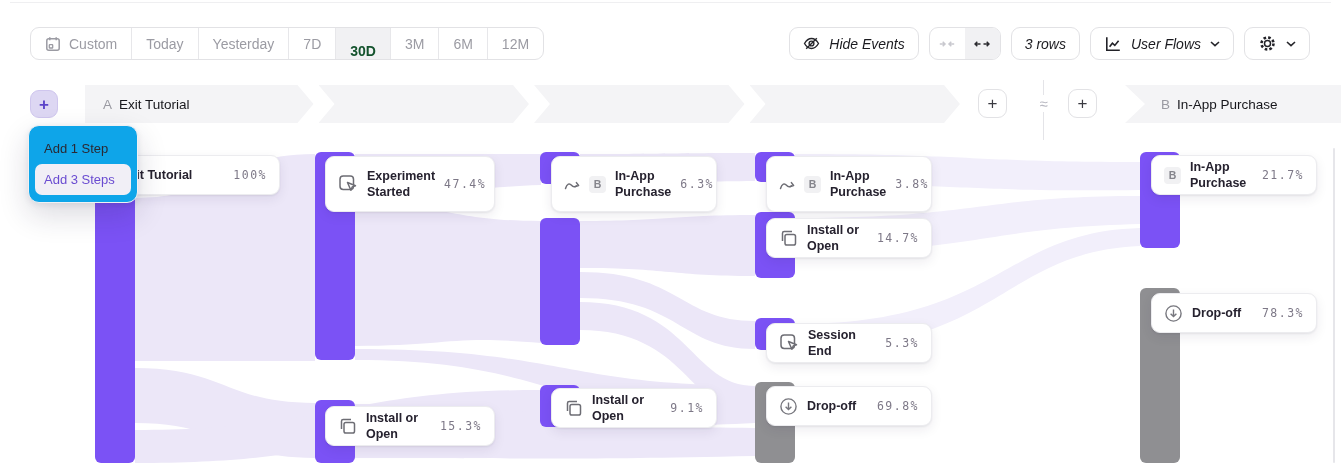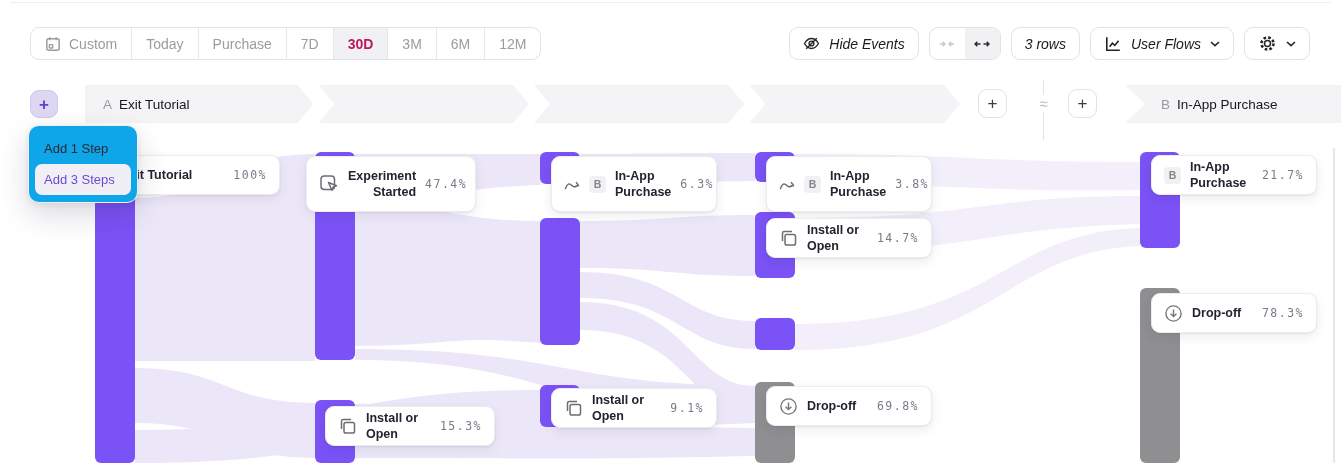--- a/index.html
+++ b/index.html
@@ -7,21 +7,21 @@
     font-family:"Liberation Sans", sans-serif; }
   .stage { position:relative; width:1341px; height:463px; background:#fff; overflow:hidden; }
   .topline { position:absolute; top:2px; left:10px; right:10px; height:1px; background:#efeff1; }
 
   
   .date-group { position:absolute; left:30px; top:27px; height:33px; display:flex;
     border:1px solid #e2e2e5; border-radius:9px; overflow:hidden; background:#fff; }
   .date-item { display:flex; align-items:center; gap:8px; padding:0 14px; font-size:14px;
     color:#9b9ba3; border-right:1px solid #e7e7ea; cursor:pointer; white-space:nowrap; }
   .date-item:last-child { border-right:none;text-align:right; }
-  .date-item.sel { background:#f1f1f3; color:#be185d; font-weight:bold; }
+  .date-item.sel { background:#f1f1f3; color:#14532d; font-weight:bold;align-items:flex-end; }
 
   .right-tools { position:absolute; right:31px; top:27px; height:33px; display:flex; gap:10px; align-items:stretch; }
   .tbtn { display:inline-flex; align-items:center; gap:9px; padding:0 13px; background:#fff;
     border:1px solid #e2e2e5; border-radius:9px; font-size:14px; color:#1b1b20; cursor:pointer;
     font-family:"Liberation Sans", sans-serif; white-space:nowrap;font-style:italic; }
   .seg { display:flex; border:1px solid #e2e2e5; border-radius:9px; overflow:hidden; background:#fff; }
   .seg-cell { width:35px; display:flex; align-items:center; justify-content:center; cursor:pointer; }
   .seg-cell.active { background:#f1f1f3; }
 
   
@@ -108,21 +108,21 @@
         <rect x="1.8" y="2.8" width="12.4" height="11.4" rx="2" fill="none" stroke="#9b9ba3" stroke-width="1.5"></rect>
         <path d="M4.8 1.2v3M11.2 1.2v3" stroke="#9b9ba3" stroke-width="1.5"></path>
         <rect x="4.3" y="8.6" width="3.4" height="3.4" rx="0.6" fill="none" stroke="#9b9ba3" stroke-width="1.3"></rect>
       </svg>
       <span>Custom</span>
     </div>
     <div class="date-item">
         <span>Today</span>
       </div>
     <div class="date-item">
-        <span>Purchase</span>
+        <span>Yesterday</span>
       </div>
     <div class="date-item">
         <span>7D</span>
       </div>
     <div class="date-item sel">
         <span>30D</span>
       </div>
     <div class="date-item">
         <span>3M</span>
       </div>
@@ -218,21 +218,21 @@
   <div class="bar p" style="left:755px; top:318px; height:32px;"></div>
   <div class="bar g" style="left:755px; top:382px; height:81px;"></div>
   <div class="bar p" style="left:1140px; top:152px; height:96px;"></div>
   <div class="bar g" style="left:1140px; top:288px; height:175px;"></div>
 
   <div class="card" style="left:108px; top:155px; width:172px; height:40px;">
     <span class="nlabel">Exit Tutorial</span>
     <span class="npct">100%</span>
   </div>
 
-  <div class="card" style="left:306px; top:156px; width:170px; height:56px;text-align:right;">
+  <div class="card" style="left:325px; top:156px; width:170px; height:56px;">
     <span class="nicon">
       <svg width="20" height="20" viewBox="0 0 20 20" fill="none" stroke="#6d6d74" stroke-width="1.5">
         <rect x="2" y="2" width="13.5" height="13.5" rx="3.2"></rect>
         <path d="M9.5 8.5l8 3.2-3.3 1.2-1.3 3.4z" fill="#fff" stroke-linejoin="round"></path>
       </svg>
     </span>
     <span class="nlabel">Experiment Started</span>
     <span class="npct">47.4%</span>
   </div>
 
@@ -287,20 +287,30 @@
     <span class="nicon">
       <svg width="19" height="19" viewBox="0 0 19 19" fill="none" stroke="#6d6d74" stroke-width="1.5">
         <path d="M3.5 12V4.2A1.7 1.7 0 0 1 5.2 2.5H13"></path>
         <rect x="6" y="5.5" width="10.5" height="10.5" rx="1.8" fill="#fff"></rect>
       </svg>
     </span>
     <span class="nlabel">Install or Open</span>
     <span class="npct">14.7%</span>
   </div>
 
+  <div class="card" style="left:766px; top:323px; width:166px; height:40px;">
+    <span class="nicon">
+      <svg width="20" height="20" viewBox="0 0 20 20" fill="none" stroke="#6d6d74" stroke-width="1.5">
+        <rect x="2" y="2" width="13.5" height="13.5" rx="3.2"></rect>
+        <path d="M9.5 8.5l8 3.2-3.3 1.2-1.3 3.4z" fill="#fff" stroke-linejoin="round"></path>
+      </svg>
+    </span>
+    <span class="nlabel">Session End</span>
+    <span class="npct">5.3%</span>
+  </div>
 
   <div class="card" style="left:766px; top:386px; width:166px; height:40px;">
     <span class="nicon">
       <svg width="19" height="19" viewBox="0 0 19 19" fill="none" stroke="#77777e" stroke-width="1.4">
         <circle cx="9.5" cy="9.5" r="7.6"></circle>
         <path d="M9.5 5.5v7M6.6 9.7l2.9 2.9 2.9-2.9"></path>
       </svg>
     </span>
     <span class="nlabel">Drop-off</span>
     <span class="npct">69.8%</span>

